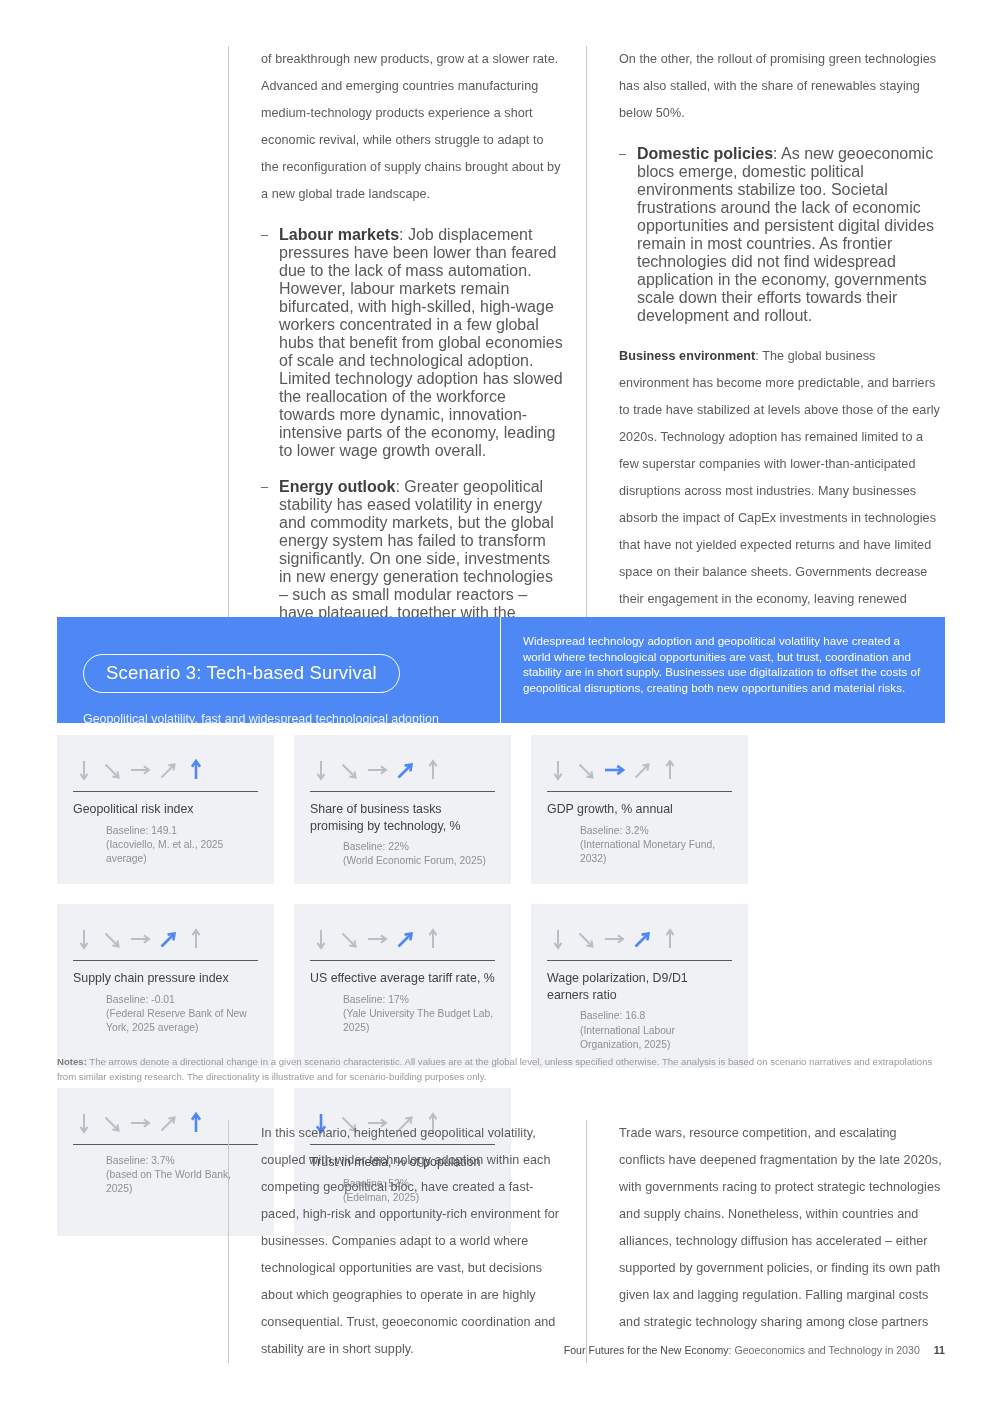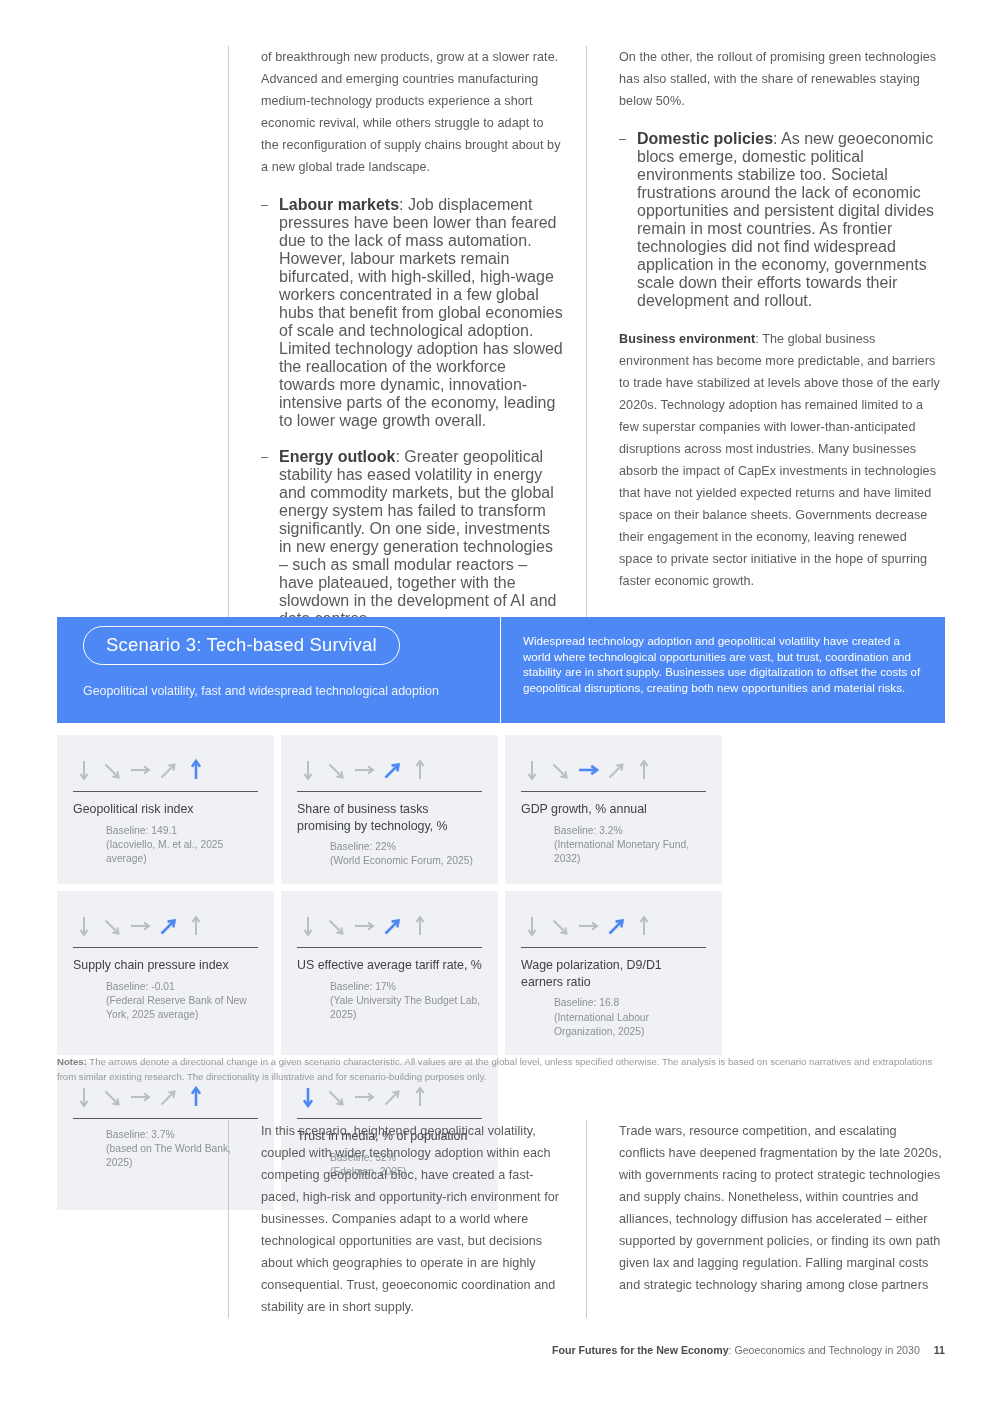--- a/index.html
+++ b/index.html
@@ -23,21 +23,21 @@
   .col {
     width: 358px;
     padding-left: 32px;
     border-left: 1px solid #c9cacc;
   }
   .col.left { padding-right: 22px; }
   .col.right { padding-right: 0px; }
 
   p.body {
     font-size: 12.6px;
-    line-height: 22px;
+    line-height: 27px;
     color: #5a5b5d;
     letter-spacing: 0.005em;
   }
   .bullet { display: flex; }
   .bullet .dash {
     width: 18px; flex: 0 0 18px;
     font-size: 12.6px; line-height: 19.1px; color: #5a5b5d;
   }
   .bullet .btext { flex: 1; }
   .lead { font-weight: bold; color: #3d3e40; }
@@ -45,21 +45,21 @@
   
   .banner {
     position: absolute;
     left: 57px; top: 617px;
     width: 888px; height: 106px;
     background: #4d88f5;
     display: flex;
   }
   .banner-left {
     width: 444px;
-    padding: 9px 26px 0 26px;
+    padding: 37px 26px 0 26px;
     border-right: 1.5px solid #ffffff;
   }
   .pill {
     display: inline-block;
     border: 1.4px solid #ffffff;
     border-radius: 22px;
     padding: 7px 22px 8px 22px;
     color: #ffffff;
     font-size: 18.5px;
     line-height: 22px;
@@ -79,21 +79,21 @@
     line-height: 15.6px;
   }
 
   
   .cards {
     position: absolute;
     left: 57px; top: 735px;
     width: 888px;
     display: flex;
     flex-wrap: wrap;
-    gap: 7px;
+    gap: 20px;
   }
   .card {
     width: 217px;
     background: #eff1f4;
     padding: 18px 16px 16px 16px;
     min-height: 148px;
   }
   .arrows {
     display: flex;
     align-items: flex-end;
@@ -140,21 +140,21 @@
 
   
   .footer {
     position: absolute;
     left: 57px; top: 1344px;
     width: 888px;
     text-align: right;
     font-size: 10.6px;
     color: #6e7074;
   }
-  .footer .ftitle { font-weight: bold; color: #4a4b4d; }
+  .footer .ftitle { font-weight: normal; color: #4a4b4d; }
   .footer .pnum { font-weight: bold; color: #4a4b4d; margin-left: 14px; }
 </style>
 </head>
 <body>
 
 <div class="page">
 
   <div class="top-cols">
 
     <div class="col left">

